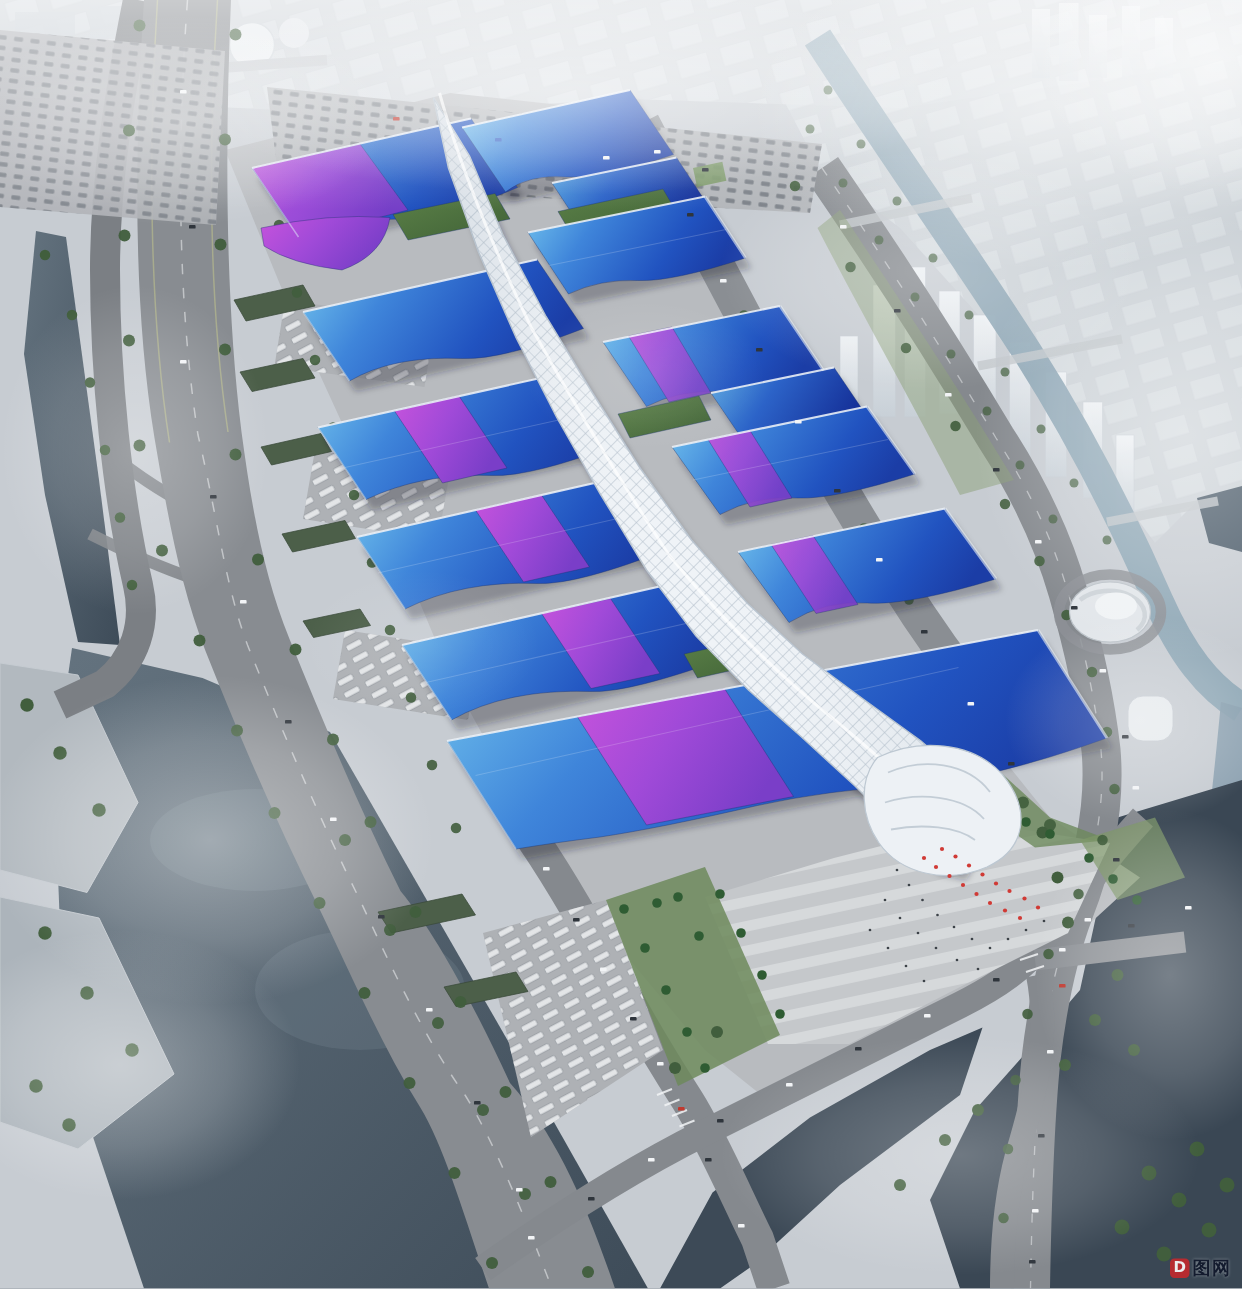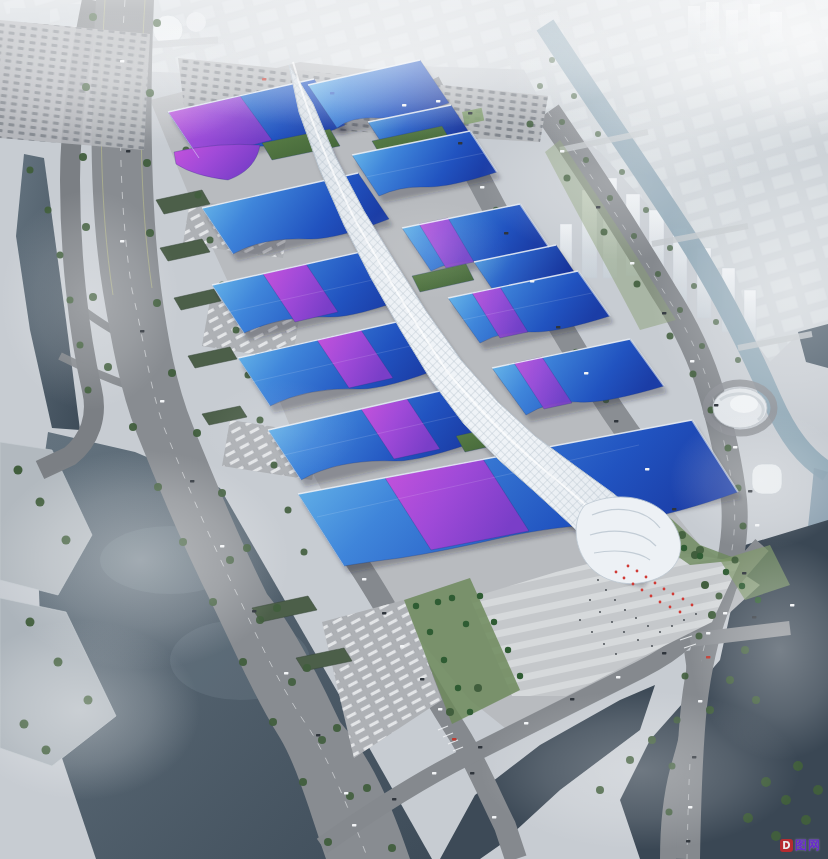--- a/index.html
+++ b/index.html
@@ -1,21 +1,21 @@
 <!DOCTYPE html>
 <html><head>
 <meta charset="utf-8">
 <style>
   html,body{margin:0;padding:0;background:#9aa0a8;font-family:"DejaVu Sans",sans-serif;}
   .stage{position:relative;width:828px;height:859px;overflow:hidden;background:#c7ccd2;}
   .stage svg{position:absolute;left:0;top:0;display:block;}
   .watermark{position:absolute;right:7px;bottom:5px;display:flex;align-items:center;gap:2px;opacity:.9;}
   .wm-badge{width:13px;height:13px;border-radius:3px;background:#c4282d;color:#fff;font-size:10px;font-weight:bold;
             display:flex;align-items:center;justify-content:center;line-height:1;}
-  .wm-text{color:#6d28d9;font-size:12px;font-weight:bold;letter-spacing:1px;text-shadow:0 0 2px rgba(255,255,255,.5);}
+  .wm-text{color:#0f172a;font-size:12px;font-weight:bold;letter-spacing:1px;text-shadow:0 0 2px rgba(255,255,255,.5);}
 </style>
 </head>
 <body>
 
 <div class="stage">
 <svg width="828" height="859" viewBox="0 0 828 859" xmlns="http://www.w3.org/2000/svg">
   <defs>
     <linearGradient id="gB1" x1="0" y1="0" x2="1" y2="0.3">
       <stop offset="0" stop-color="#74c6ee"></stop>
           <stop offset="0.35" stop-color="#3f85da"></stop>

